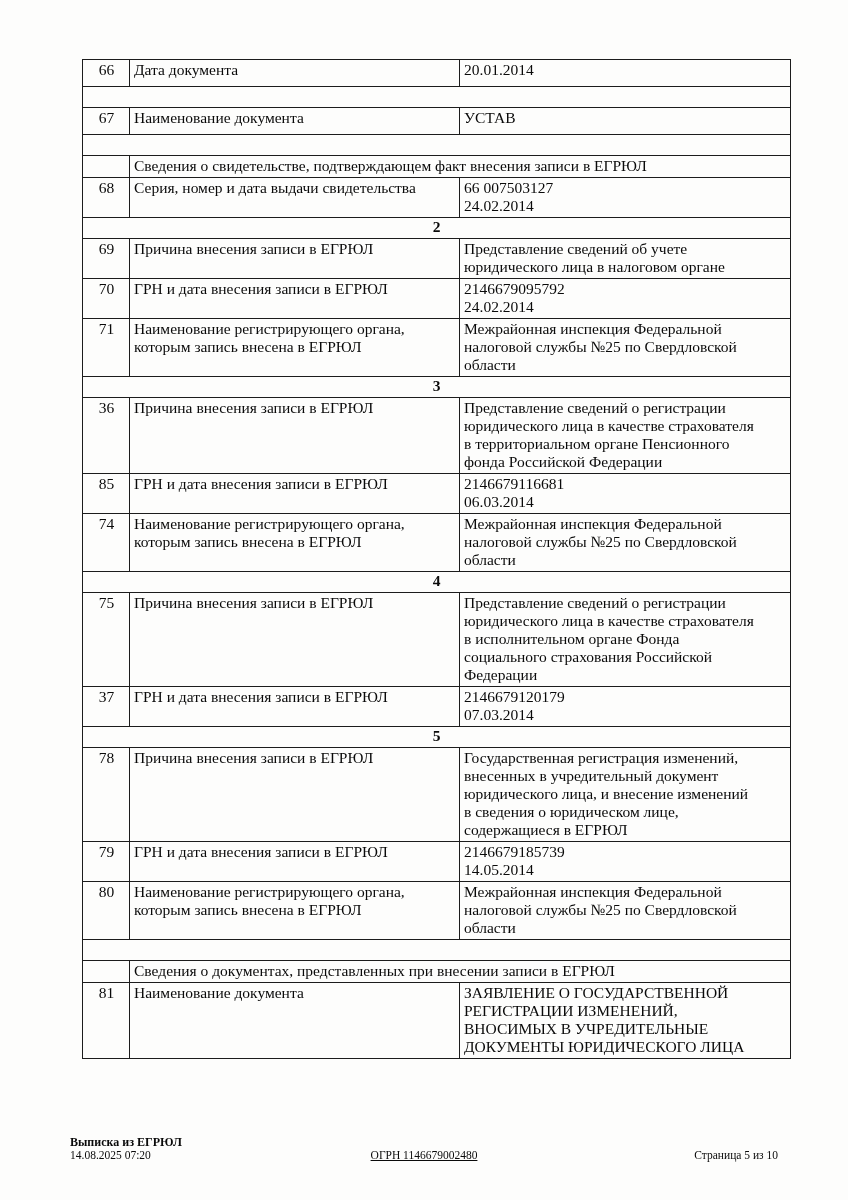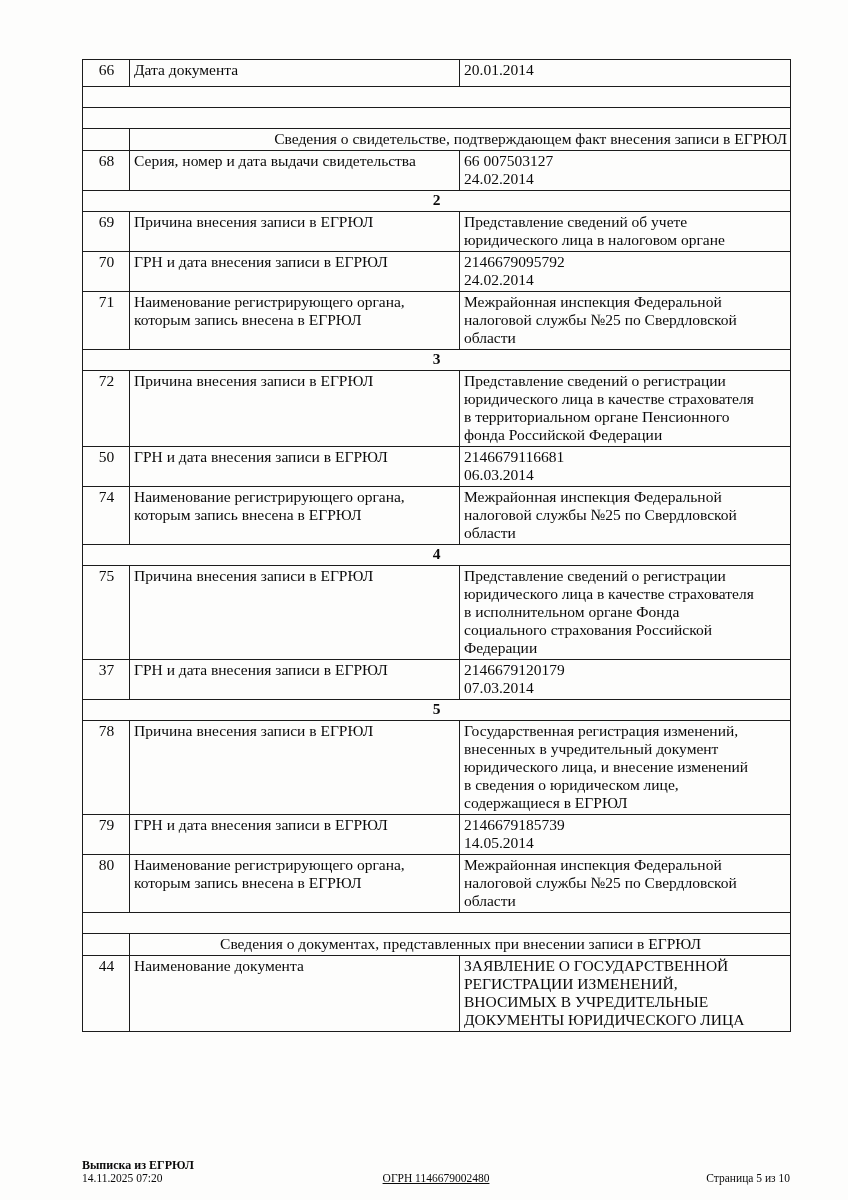--- a/index.html
+++ b/index.html
@@ -31,30 +31,29 @@
     white-space: pre-line;
     color: #0a0a0a;
   }
   td.c-num { text-align: center; white-space: normal; padding: 1px 1px 2px 1px; margin-left: 29px; }
   tr.r-one { height: 27px; }
   tr.r-spacer { height: 21px; }
   tr.r-spacer td { padding: 0; }
   tr.r-number { height: 21px; }
   tr.r-number td { text-align: center; font-weight: bold; padding: 0 2px 1px 2px; }
   tr.r-section { height: 21px; }
-  td.c-section-center { text-align: right; padding: 0 2px 2px 2px; }
-  td.c-section-left { text-align: center; padding: 0 2px 2px 4px; }
+  td.c-section-center { text-align: left; padding: 0 2px 2px 2px; }
+  td.c-section-left { text-align: left; padding: 0 2px 2px 4px; }
   .footer {
     position: absolute;
-    left: 82px; top: 1136px;
+    left: 70px; top: 1136px;
     width: 708px; height: 30px;
     font-size: 11.5px;
     line-height: 13px;
     color: #0a0a0a;
-    margin-top: 23px;
   }
   .footer .f-left { position: absolute; left: 0; top: 0; }
   .footer .f-left .f-doctype { font-weight: bold; font-size: 12px; }
   .footer .f-center { position: absolute; left: 50%; transform: translateX(-50%); top: 13px; text-decoration: underline; }
   .footer .f-right { position: absolute; right: 0; top: 13px; }
 </style>
 </head>
 <body>
 
 <div class="page">
@@ -67,20 +66,25 @@
     </colgroup>
     <tbody>
       <tr class="r-one">
         <td class="c-num">66</td>
         <td>Дата документа</td>
         <td>20.01.2014</td>
       </tr>
       <tr class="r-spacer">
           <td colspan="3"></td>
         </tr>
+      <tr class="r-one">
+        <td class="c-num">67</td>
+        <td>Наименование документа</td>
+        <td>УСТАВ</td>
+      </tr>
       <tr class="r-spacer">
           <td colspan="3"></td>
         </tr>
       <tr class="r-section">
         <td class="c-num"></td>
         <td colspan="2" class="c-section-center">Сведения о свидетельстве, подтверждающем факт внесения записи в ЕГРЮЛ</td>
       </tr>
       <tr>
         <td class="c-num">68</td>
         <td>Серия, номер и дата выдачи свидетельства</td>
@@ -107,29 +111,29 @@
         <td>Наименование регистрирующего органа,
 которым запись внесена в ЕГРЮЛ</td>
         <td>Межрайонная инспекция Федеральной
 налоговой службы №25 по Свердловской
 области</td>
       </tr>
       <tr class="r-number">
           <td colspan="3">3</td>
         </tr>
       <tr>
-        <td class="c-num">72</td>
+        <td class="c-num">36</td>
         <td>Причина внесения записи в ЕГРЮЛ</td>
         <td>Представление сведений о регистрации
 юридического лица в качестве страхователя
 в территориальном органе Пенсионного
 фонда Российской Федерации</td>
       </tr>
       <tr>
-        <td class="c-num">50</td>
+        <td class="c-num">85</td>
         <td>ГРН и дата внесения записи в ЕГРЮЛ</td>
         <td>2146679116681
 06.03.2014</td>
       </tr>
       <tr>
         <td class="c-num">74</td>
         <td>Наименование регистрирующего органа,
 которым запись внесена в ЕГРЮЛ</td>
         <td>Межрайонная инспекция Федеральной
 налоговой службы №25 по Свердловской
@@ -180,32 +184,32 @@
 области</td>
       </tr>
       <tr class="r-spacer">
           <td colspan="3"></td>
         </tr>
       <tr class="r-section">
         <td class="c-num"></td>
         <td colspan="2" class="c-section-left">Сведения о документах, представленных при внесении записи в ЕГРЮЛ</td>
       </tr>
       <tr>
-        <td class="c-num">44</td>
+        <td class="c-num">81</td>
         <td>Наименование документа</td>
         <td>ЗАЯВЛЕНИЕ О ГОСУДАРСТВЕННОЙ
 РЕГИСТРАЦИИ ИЗМЕНЕНИЙ,
 ВНОСИМЫХ В УЧРЕДИТЕЛЬНЫЕ
 ДОКУМЕНТЫ  ЮРИДИЧЕСКОГО ЛИЦА</td>
       </tr>
     </tbody>
   </table>
 
   <div class="footer">
     <div class="f-left">
       <div class="f-doctype">Выписка из ЕГРЮЛ</div>
-      <div class="f-datetime">14.11.2025 07:20</div>
+      <div class="f-datetime">14.08.2025 07:20</div>
     </div>
     <div class="f-center">ОГРН 1146679002480</div>
     <div class="f-right">Страница 5 из 10</div>
   </div>
 
 </div>
 
 </body></html>

